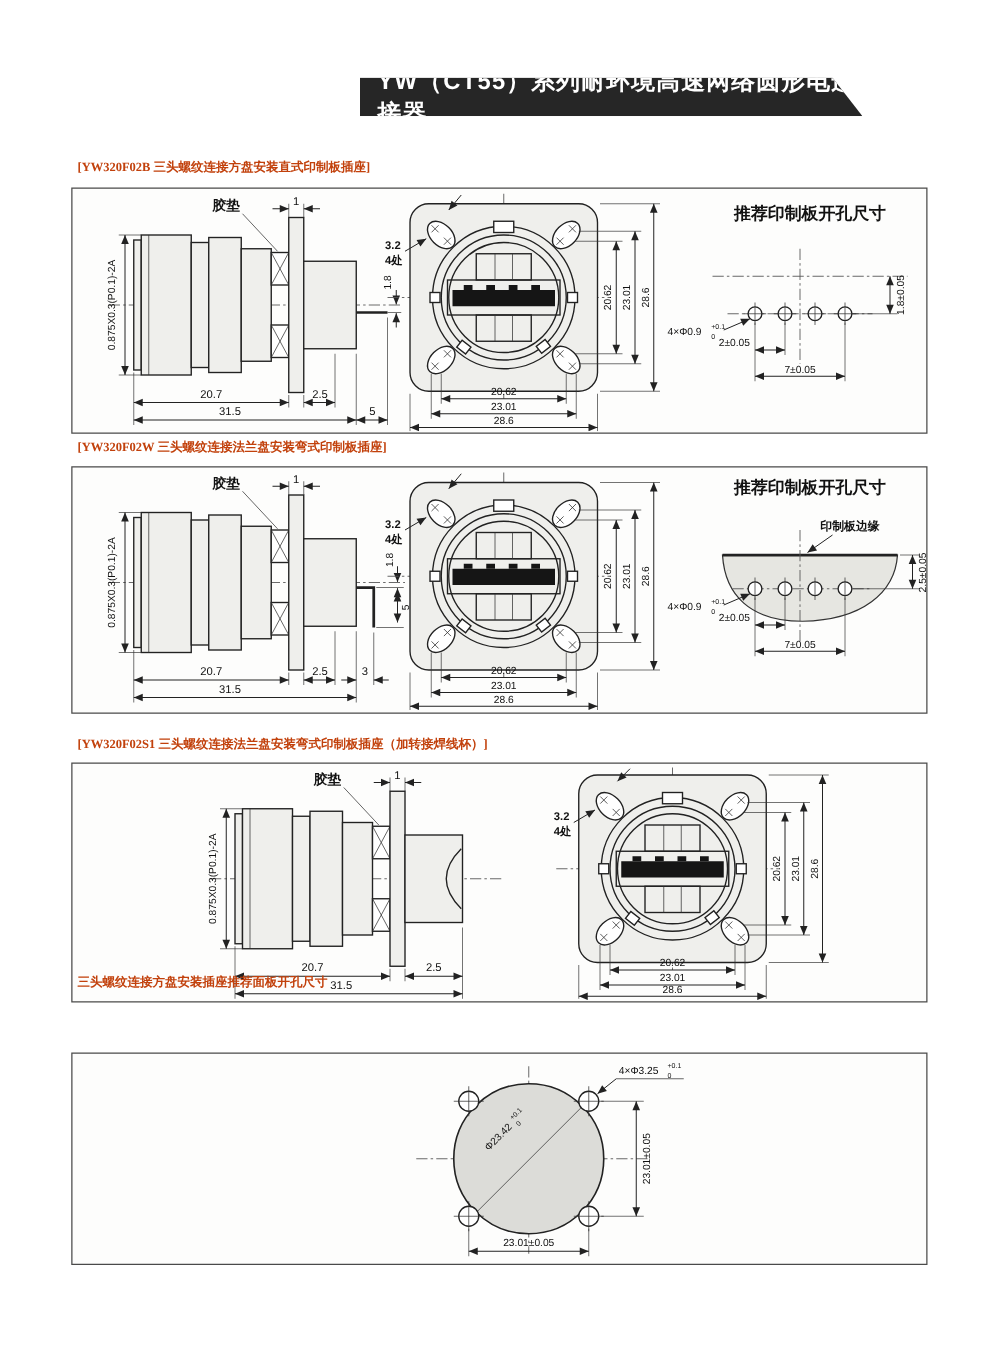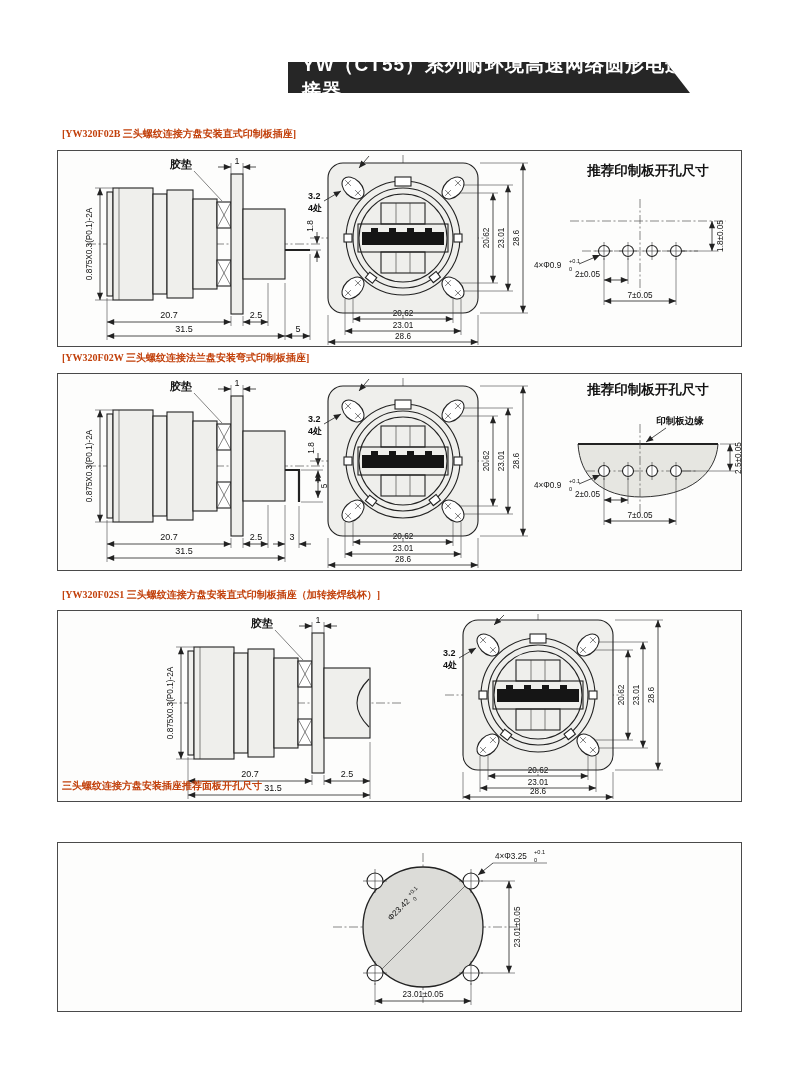--- a/index.html
+++ b/index.html
@@ -382,21 +382,21 @@
       <line class="dim" x1="74" y1="143" x2="146" y2="143" marker-start="url(#arr)" marker-end="url(#arr)"></line>
       <text class="dts" x="110" y="140" text-anchor="middle">7±0.05</text>
       <line class="ext" x1="190" y1="66" x2="206" y2="66"></line>
         <line class="ext" x1="152" y1="93" x2="206" y2="93"></line>
       <line class="dim" x1="200" y1="66" x2="200" y2="93" marker-start="url(#arr)" marker-end="url(#arr)"></line>
       <text class="dts" transform="translate(211 80) rotate(-90)" text-anchor="middle">2.5±0.05</text>
     </g>
   </svg>
 </div>
 
-<div class="sec-title" style="top:588px">[YW320F02S1 三头螺纹连接方盘安装直式印制板插座（加转接焊线杯）]</div>
+<div class="sec-title" style="top:588px">[YW320F02S1 三头螺纹连接法兰盘安装弯式印制板插座（加转接焊线杯）]</div>
 <div class="draw-box" style="top:610px;height:192px">
   <svg width="685" height="189" viewBox="0 0 685 189">
 
     <g transform="translate(95,4)">
       <line class="cl" x1="15" y1="88" x2="250" y2="88"></line>
       <rect class="ol fl" x="35" y="36" width="6" height="104"></rect>
       <rect class="ol fl" x="41" y="32" width="40" height="112"></rect>
       <line class="thin" x1="47" y1="32" x2="47" y2="144"></line>
       <rect class="ol fl" x="81" y="38" width="14" height="100"></rect>
       <rect class="ol fl" x="95" y="34" width="26" height="108"></rect>

